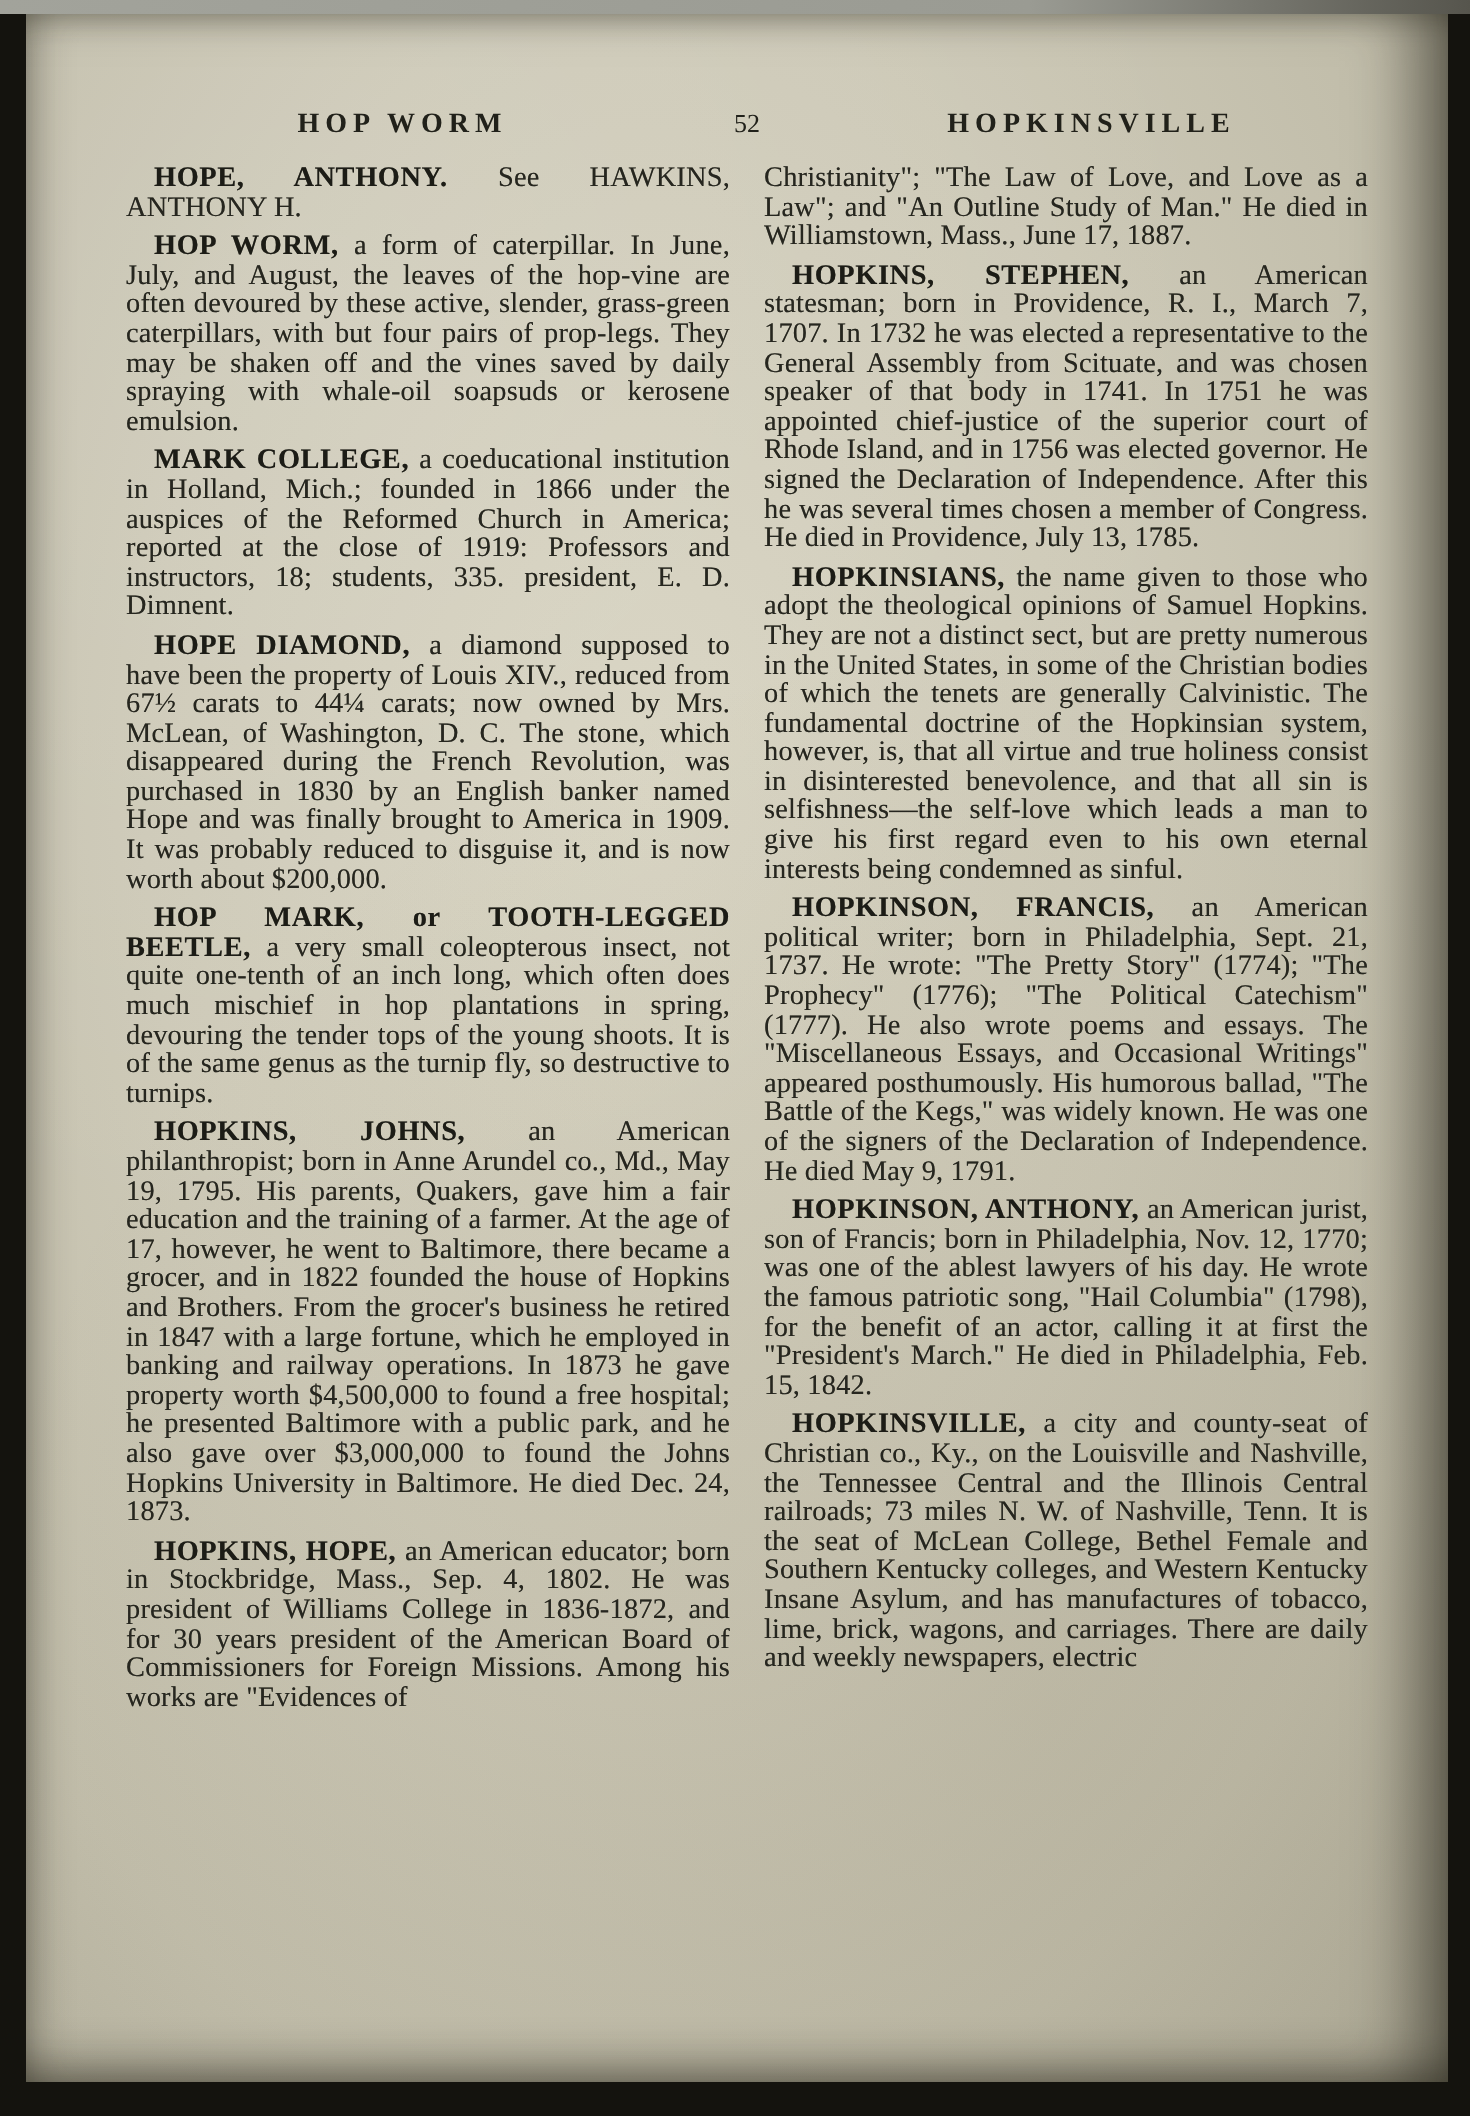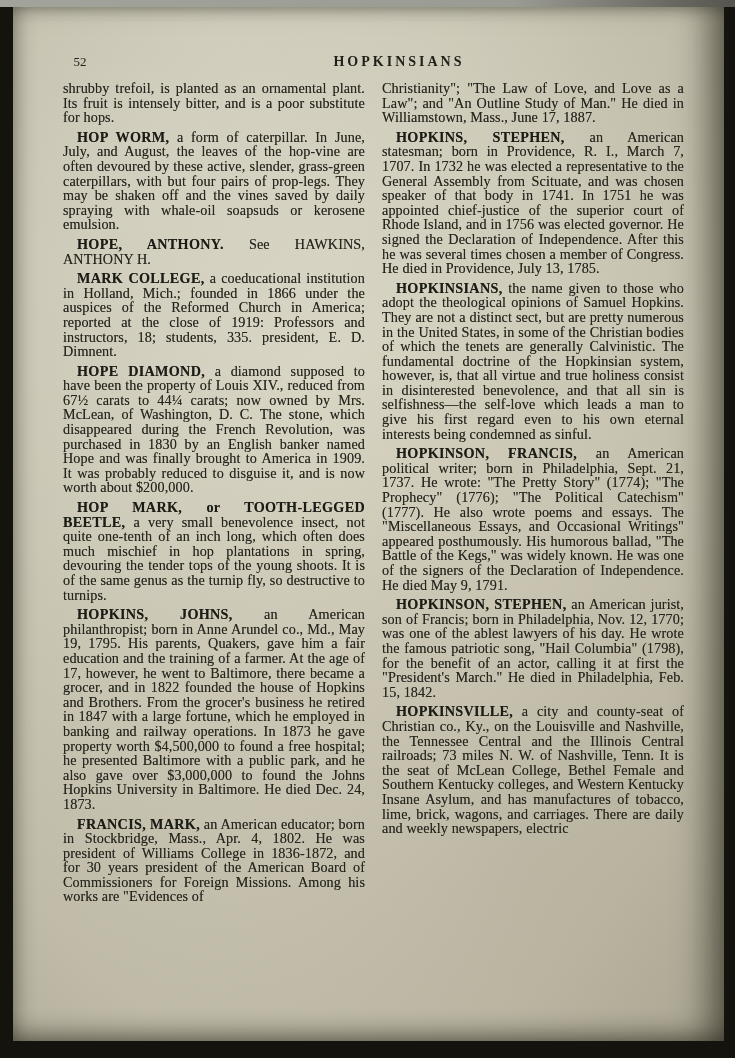--- a/index.html
+++ b/index.html
@@ -84,41 +84,41 @@
 </style>
 </head>
 <body>
 
 <div class="scan">
   <span class="speck"></span>
 
   <div class="paper">
 
     <div class="page-header">
+      <span class="running-title">HOP WORM</span>
       <span class="page-number">52</span>
-      <span class="running-title">HOPKINSIANS</span>
+      <span class="running-title">HOPKINSVILLE</span>
     </div>
 
     <div class="columns">
 
       <div class="column">
-        <p class="entry continuation"><span class="entry-text">shrubby trefoil, is planted as an ornamental plant. Its fruit is intensely bitter, and is a poor substitute for hops.</span></p>
+        <p class="entry"><b class="entry-term">HOPE, ANTHONY.</b> <span class="entry-text">See HAWKINS, ANTHONY H.</span></p>
         <p class="entry"><b class="entry-term">HOP WORM,</b> <span class="entry-text">a form of caterpillar. In June, July, and August, the leaves of the hop-vine are often devoured by these active, slender, grass-green caterpillars, with but four pairs of prop-legs. They may be shaken off and the vines saved by daily spraying with whale-oil soapsuds or kerosene emulsion.</span></p>
-        <p class="entry"><b class="entry-term">HOPE, ANTHONY.</b> <span class="entry-text">See HAWKINS, ANTHONY H.</span></p>
         <p class="entry"><b class="entry-term">MARK COLLEGE,</b> <span class="entry-text">a coeducational institution in Holland, Mich.; founded in 1866 under the auspices of the Reformed Church in America; reported at the close of 1919: Professors and instructors, 18; students, 335. president, E. D. Dimnent.</span></p>
         <p class="entry"><b class="entry-term">HOPE DIAMOND,</b> <span class="entry-text">a diamond supposed to have been the property of Louis XIV., reduced from 67½ carats to 44¼ carats; now owned by Mrs. McLean, of Washington, D. C. The stone, which disappeared during the French Revolution, was purchased in 1830 by an English banker named Hope and was finally brought to America in 1909. It was probably reduced to disguise it, and is now worth about $200,000.</span></p>
-        <p class="entry"><b class="entry-term">HOP MARK, or TOOTH-LEGGED BEETLE,</b> <span class="entry-text">a very small benevolence insect, not quite one-tenth of an inch long, which often does much mischief in hop plantations in spring, devouring the tender tops of the young shoots. It is of the same genus as the turnip fly, so destructive to turnips.</span></p>
+        <p class="entry"><b class="entry-term">HOP MARK, or TOOTH-LEGGED BEETLE,</b> <span class="entry-text">a very small coleopterous insect, not quite one-tenth of an inch long, which often does much mischief in hop plantations in spring, devouring the tender tops of the young shoots. It is of the same genus as the turnip fly, so destructive to turnips.</span></p>
         <p class="entry"><b class="entry-term">HOPKINS, JOHNS,</b> <span class="entry-text">an American philanthropist; born in Anne Arundel co., Md., May 19, 1795. His parents, Quakers, gave him a fair education and the training of a farmer. At the age of 17, however, he went to Baltimore, there became a grocer, and in 1822 founded the house of Hopkins and Brothers. From the grocer's business he retired in 1847 with a large fortune, which he employed in banking and railway operations. In 1873 he gave property worth $4,500,000 to found a free hospital; he presented Baltimore with a public park, and he also gave over $3,000,000 to found the Johns Hopkins University in Baltimore. He died Dec. 24, 1873.</span></p>
-        <p class="entry"><b class="entry-term">FRANCIS, MARK,</b> <span class="entry-text">an American educator; born in Stockbridge, Mass., Apr. 4, 1802. He was president of Williams College in 1836-1872, and for 30 years president of the American Board of Commissioners for Foreign Missions. Among his works are "Evidences of</span></p>
+        <p class="entry"><b class="entry-term">HOPKINS, HOPE,</b> <span class="entry-text">an American educator; born in Stockbridge, Mass., Sep. 4, 1802. He was president of Williams College in 1836-1872, and for 30 years president of the American Board of Commissioners for Foreign Missions. Among his works are "Evidences of</span></p>
       </div>
 
       <div class="column">
         <p class="entry continuation"><span class="entry-text">Christianity"; "The Law of Love, and Love as a Law"; and "An Outline Study of Man." He died in Williamstown, Mass., June 17, 1887.</span></p>
         <p class="entry"><b class="entry-term">HOPKINS, STEPHEN,</b> <span class="entry-text">an American statesman; born in Providence, R. I., March 7, 1707. In 1732 he was elected a representative to the General Assembly from Scituate, and was chosen speaker of that body in 1741. In 1751 he was appointed chief-justice of the superior court of Rhode Island, and in 1756 was elected governor. He signed the Declaration of Independence. After this he was several times chosen a member of Congress. He died in Providence, July 13, 1785.</span></p>
         <p class="entry"><b class="entry-term">HOPKINSIANS,</b> <span class="entry-text">the name given to those who adopt the theological opinions of Samuel Hopkins. They are not a distinct sect, but are pretty numerous in the United States, in some of the Christian bodies of which the tenets are generally Calvinistic. The fundamental doctrine of the Hopkinsian system, however, is, that all virtue and true holiness consist in disinterested benevolence, and that all sin is selfishness—the self-love which leads a man to give his first regard even to his own eternal interests being condemned as sinful.</span></p>
         <p class="entry"><b class="entry-term">HOPKINSON, FRANCIS,</b> <span class="entry-text">an American political writer; born in Philadelphia, Sept. 21, 1737. He wrote: "The Pretty Story" (1774); "The Prophecy" (1776); "The Political Catechism" (1777). He also wrote poems and essays. The "Miscellaneous Essays, and Occasional Writings" appeared posthumously. His humorous ballad, "The Battle of the Kegs," was widely known. He was one of the signers of the Declaration of Independence. He died May 9, 1791.</span></p>
-        <p class="entry"><b class="entry-term">HOPKINSON, STEPHEN,</b> <span class="entry-text">an American jurist, son of Francis; born in Philadelphia, Nov. 12, 1770; was one of the ablest lawyers of his day. He wrote the famous patriotic song, "Hail Columbia" (1798), for the benefit of an actor, calling it at first the "President's March." He died in Philadelphia, Feb. 15, 1842.</span></p>
+        <p class="entry"><b class="entry-term">HOPKINSON, ANTHONY,</b> <span class="entry-text">an American jurist, son of Francis; born in Philadelphia, Nov. 12, 1770; was one of the ablest lawyers of his day. He wrote the famous patriotic song, "Hail Columbia" (1798), for the benefit of an actor, calling it at first the "President's March." He died in Philadelphia, Feb. 15, 1842.</span></p>
         <p class="entry"><b class="entry-term">HOPKINSVILLE,</b> <span class="entry-text">a city and county-seat of Christian co., Ky., on the Louisville and Nashville, the Tennessee Central and the Illinois Central railroads; 73 miles N. W. of Nashville, Tenn. It is the seat of McLean College, Bethel Female and Southern Kentucky colleges, and Western Kentucky Insane Asylum, and has manufactures of tobacco, lime, brick, wagons, and carriages. There are daily and weekly newspapers, electric</span></p>
       </div>
 
     </div>
   </div>
 </div>
 
 </body></html>

